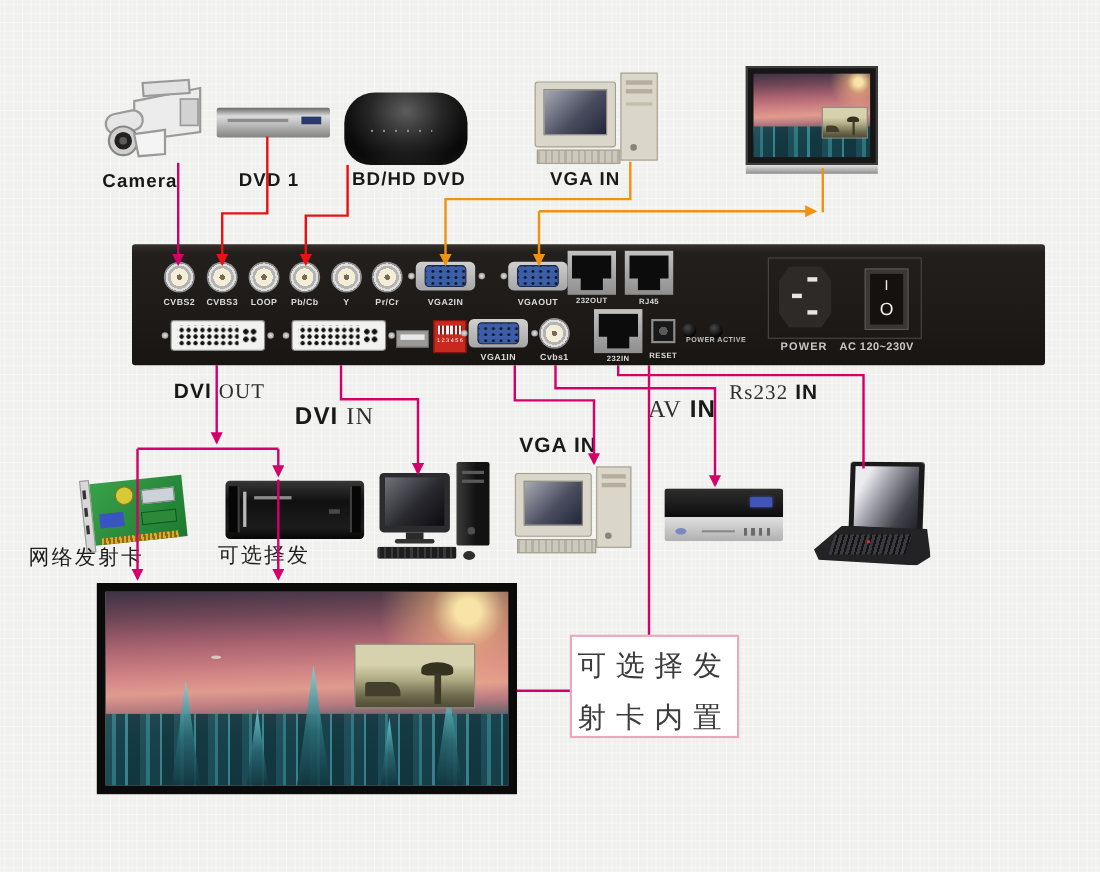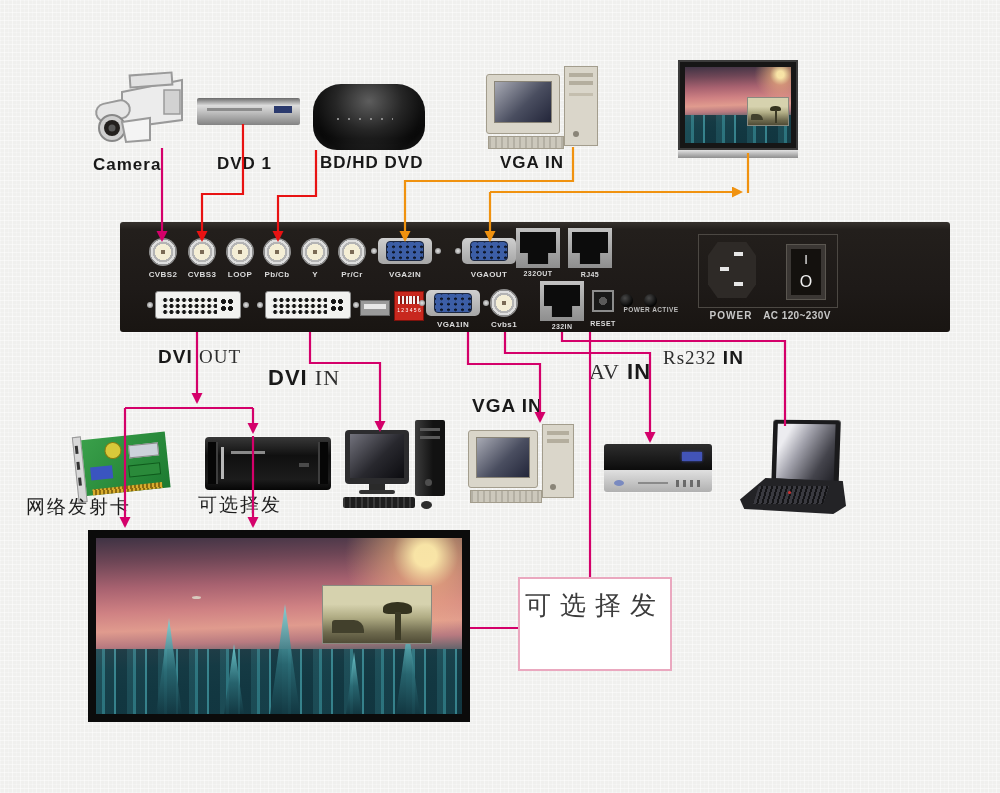--- a/index.html
+++ b/index.html
@@ -299,20 +299,21 @@
   <div class="abs" style="left:96px;top:58px;width:9px;height:3px;border-radius:50%;background:#d8cabe;"></div>
   <div class="pip" style="left:226px;top:47px;width:108px;height:57px;">
     <div class="tower-head"></div>
       <div class="tower-stem"></div>
       <div class="low-bldg"></div>
   </div>
 </div>
 
 <div class="notebox">
   <div>可选择发</div>
+  <div>射卡内置</div>
 </div>
 
 <svg class="wires" width="1000" height="793" viewBox="0 0 1000 793">
   <defs>
     <marker id="arrM" markerUnits="userSpaceOnUse" markerWidth="13" markerHeight="13" refX="9" refY="5.5" orient="auto">
       <path d="M0,0 L11,5.5 L0,11 z" fill="#d4006a"></path>
       </marker>
     <marker id="arrR" markerUnits="userSpaceOnUse" markerWidth="13" markerHeight="13" refX="9" refY="5.5" orient="auto">
       <path d="M0,0 L11,5.5 L0,11 z" fill="#e81212"></path>
       </marker>

